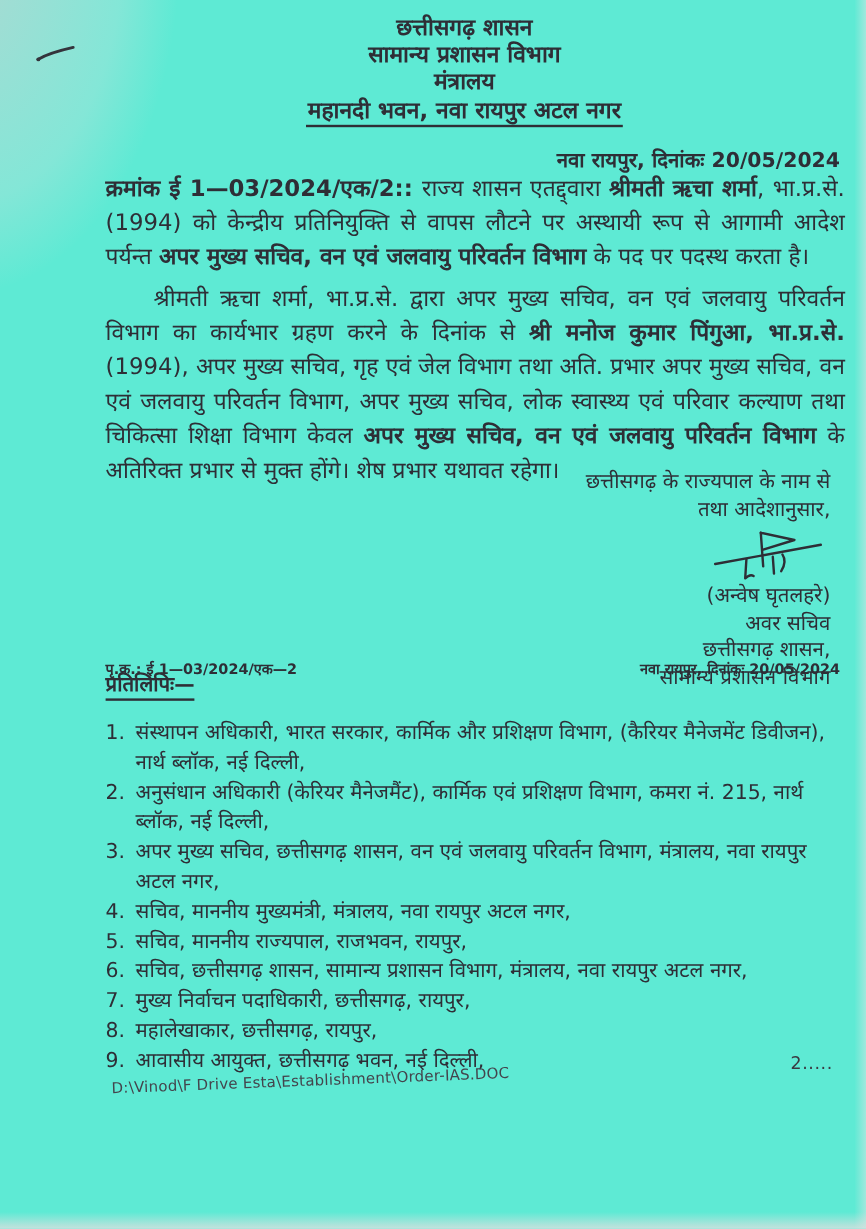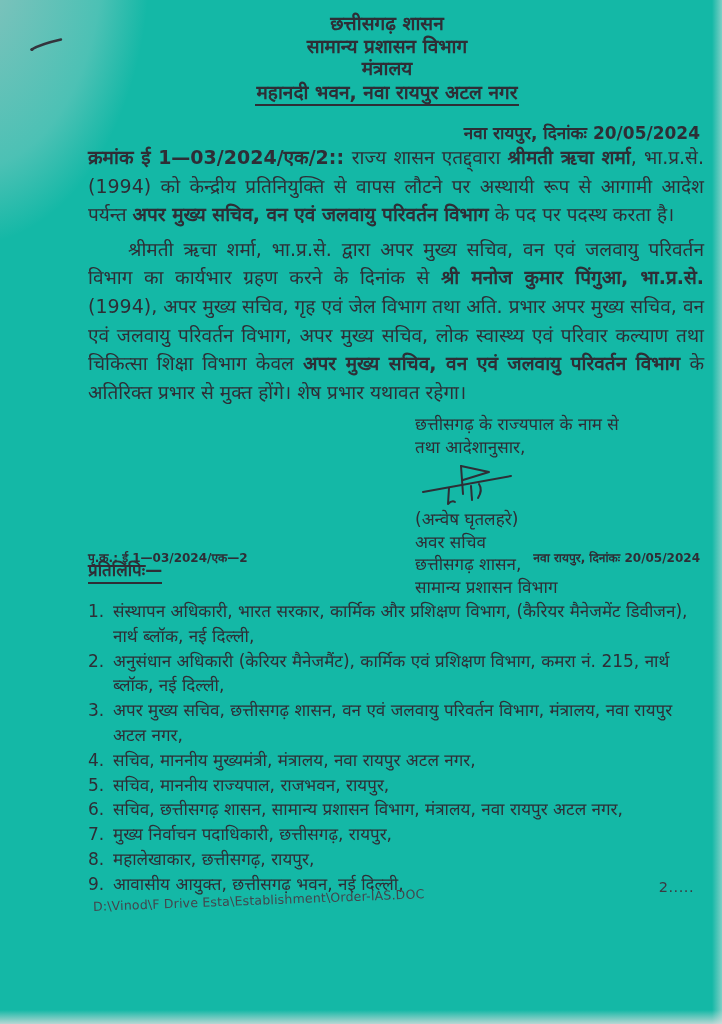--- a/index.html
+++ b/index.html
@@ -1,21 +1,21 @@
 <!DOCTYPE html>
 <html lang="hi"><head>
 <meta charset="utf-8">
 <title>Scanned Government Order</title>
 <style>
   html,body{margin:0;padding:0;background:#e9e9e9;}
   .page{
     position:relative;
     width:722px;height:1024px;
     margin:0 auto;
-    background:#14b8a6;
+    background:#5eead4;
     overflow:hidden;
     font-family:"DejaVu Sans","Liberation Sans",sans-serif;
     color:#2e2e36;
     -webkit-font-smoothing:antialiased;
   }
   
   .tint-corner{
     position:absolute;left:0;top:0;width:280px;height:420px;
     background:radial-gradient(ellipse 240px 380px at -30px -40px, rgba(238,203,209,0.55), rgba(244,220,224,0.25) 55%, rgba(255,255,255,0) 75%);
     pointer-events:none;
@@ -50,22 +50,22 @@
   .body-block{
     position:absolute;top:143px;left:88px;width:616px;
     font-size:19px;line-height:28.6px;text-align:justify;
   }
   .body-block p{margin:0;}
   .body-block p + p{margin-top:6px;}
   .indent{ text-indent:40px; }
   .b{font-weight:bold;}
 
   .signoff{
-    position:absolute;top:391px;left:415px;width:300px;
-    text-align:left;font-size:17px;line-height:22.5px;margin-top:22px;
+    position:absolute;top:391px;left:392px;width:300px;
+    text-align:right;font-size:17px;line-height:22.5px;
   }
   .signature-wrap{height:52px;margin-top:2px;}
   .signoff .name{margin-top:-4px;}
 
   .ref-row{
     position:absolute;top:549px;left:88px;right:22px;
     display:flex;justify-content:space-between;
     font-weight:bold;font-size:12px;
   }
   .copy-label{

